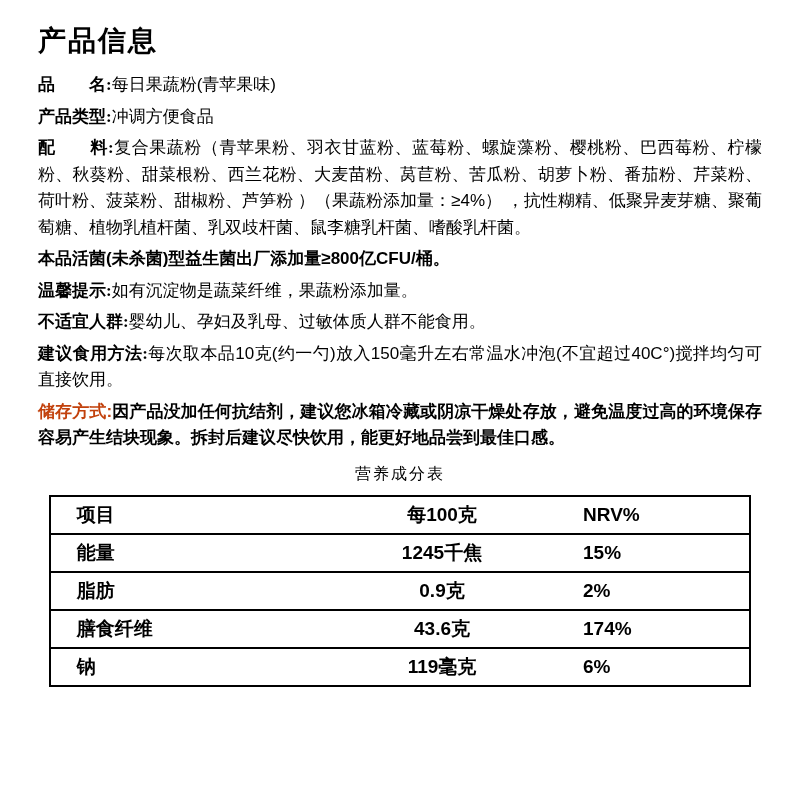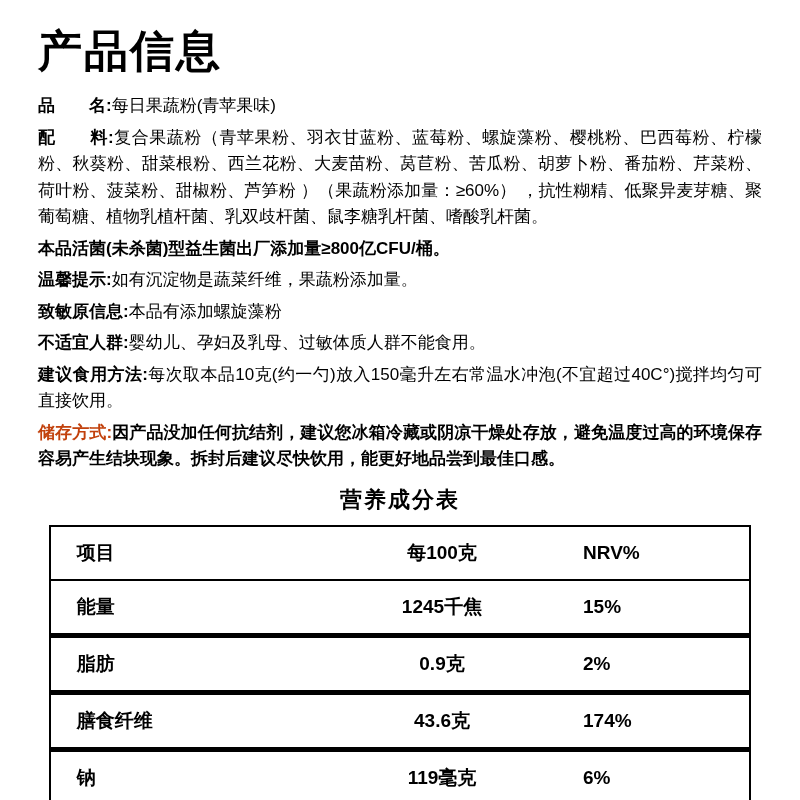--- a/index.html
+++ b/index.html
@@ -7,81 +7,81 @@
   body {
     width: 800px;
     height: 800px;
     font-family: "Liberation Sans", sans-serif;
     color: #000000;
     overflow: hidden;
   }
   .page { padding: 22px 38px 8px 38px; }
 
   .title {
-    font-size: 44px;
+    font-size: 28px;
     font-weight: bold;
     letter-spacing: 2px;
     margin-bottom: 12px;
   }
 
   .para {
     font-size: 17px;
     line-height: 1.56;
     text-align: justify;
     margin-bottom: 5px;
     white-space: pre-wrap;
   }
-  .label { font-weight: bold; }
+  .label { font-weight: bold; font-family: Liberation Serif, serif; }
   .bold { font-weight: bold; }
   .red-label { font-weight: bold; }
 
   .nutrition-title {
     text-align: center;
-    font-size: 22px;
-    font-weight: bold;
+    font-size: 16px;
+    font-weight: normal;
     margin: 12px 0 10px 0;
     letter-spacing: 2px;
   }
 
   table.nutrition {
     width: 97%;
     margin: 0 auto;
     border-collapse: collapse;
     border: 2px solid #000;
   }
   table.nutrition th, table.nutrition td {
     font-size: 19px;
     font-weight: bold;
-    padding: 13px 8px;
+    padding: 5px 8px;
     vertical-align: middle;
   }
   table.nutrition thead tr { border-bottom: 2px solid #000; }
-  table.nutrition tbody tr { border-bottom: 5px solid #000000; }
+  table.nutrition tbody tr { border-bottom: 2px solid #000000; }
   table.nutrition tbody tr:last-child { border-bottom: none; }
   .col-item  { width: 37%; text-align: left; padding-left: 26px !important; }
   .col-per   { width: 38%; text-align: center; margin-top: 32px; }
   .col-nrv   { width: 25%; text-align: left; }
 </style>
 </head>
 <body>
 
 <div class="page">
 
   <h1 class="title">产品信息</h1>
 
   <p class="para"><span class="label">品　　名:</span><span>每日果蔬粉(青苹果味)</span></p>
 
+  <p class="para"><span class="label">产品类型:</span><span>冲调方便食品</span></p>
 
-  <p class="para"><span class="label">配　　料:</span><span>复合果蔬粉（青苹果粉、羽衣甘蓝粉、蓝莓粉、螺旋藻粉、樱桃粉、巴西莓粉、柠檬粉、秋葵粉、甜菜根粉、西兰花粉、大麦苗粉、莴苣粉、苦瓜粉、胡萝卜粉、番茄粉、芹菜粉、荷叶粉、菠菜粉、甜椒粉、芦笋粉 ）（果蔬粉添加量：≥60%） ，抗性糊精、低聚异麦芽糖、聚葡萄糖、植物乳植杆菌、乳双歧杆菌、鼠李糖乳杆菌、嗜酸乳杆菌。</span></p>
+  <p class="para"><span class="label">配　　料:</span><span>复合果蔬粉（青苹果粉、羽衣甘蓝粉、蓝莓粉、螺旋藻粉、樱桃粉、巴西莓粉、柠檬粉、秋葵粉、甜菜根粉、西兰花粉、大麦苗粉、莴苣粉、苦瓜粉、胡萝卜粉、番茄粉、芹菜粉、荷叶粉、菠菜粉、甜椒粉、芦笋粉 ）（果蔬粉添加量：≥4%） ，抗性糊精、低聚异麦芽糖、聚葡萄糖、植物乳植杆菌、乳双歧杆菌、鼠李糖乳杆菌、嗜酸乳杆菌。</span></p>
 
   <p class="para bold">本品活菌(未杀菌)型益生菌出厂添加量≥800亿CFU/桶。</p>
 
   <p class="para"><span class="label">温馨提示:</span><span>如有沉淀物是蔬菜纤维，果蔬粉添加量。</span></p>
 
-  <p class="para"><span class="label">致敏原信息:</span><span>本品有添加螺旋藻粉</span></p>
 
   <p class="para"><span class="label">不适宜人群:</span><span>婴幼儿、孕妇及乳母、过敏体质人群不能食用。</span></p>
 
   <p class="para"><span class="label">建议食用方法:</span><span>每次取本品10克(约一勺)放入150毫升左右常温水冲泡(不宜超过40C°)搅拌均匀可直接饮用。</span></p>
 
   <p class="para bold"><span class="red-label" id="storage-label" style="color: #c2410c;">储存方式:</span><span>因产品没加任何抗结剂，建议您冰箱冷藏或阴凉干燥处存放，避免温度过高的环境保存容易产生结块现象。拆封后建议尽快饮用，能更好地品尝到最佳口感。</span></p>
 
   <h2 class="nutrition-title">营养成分表</h2>
 
   <table class="nutrition">

